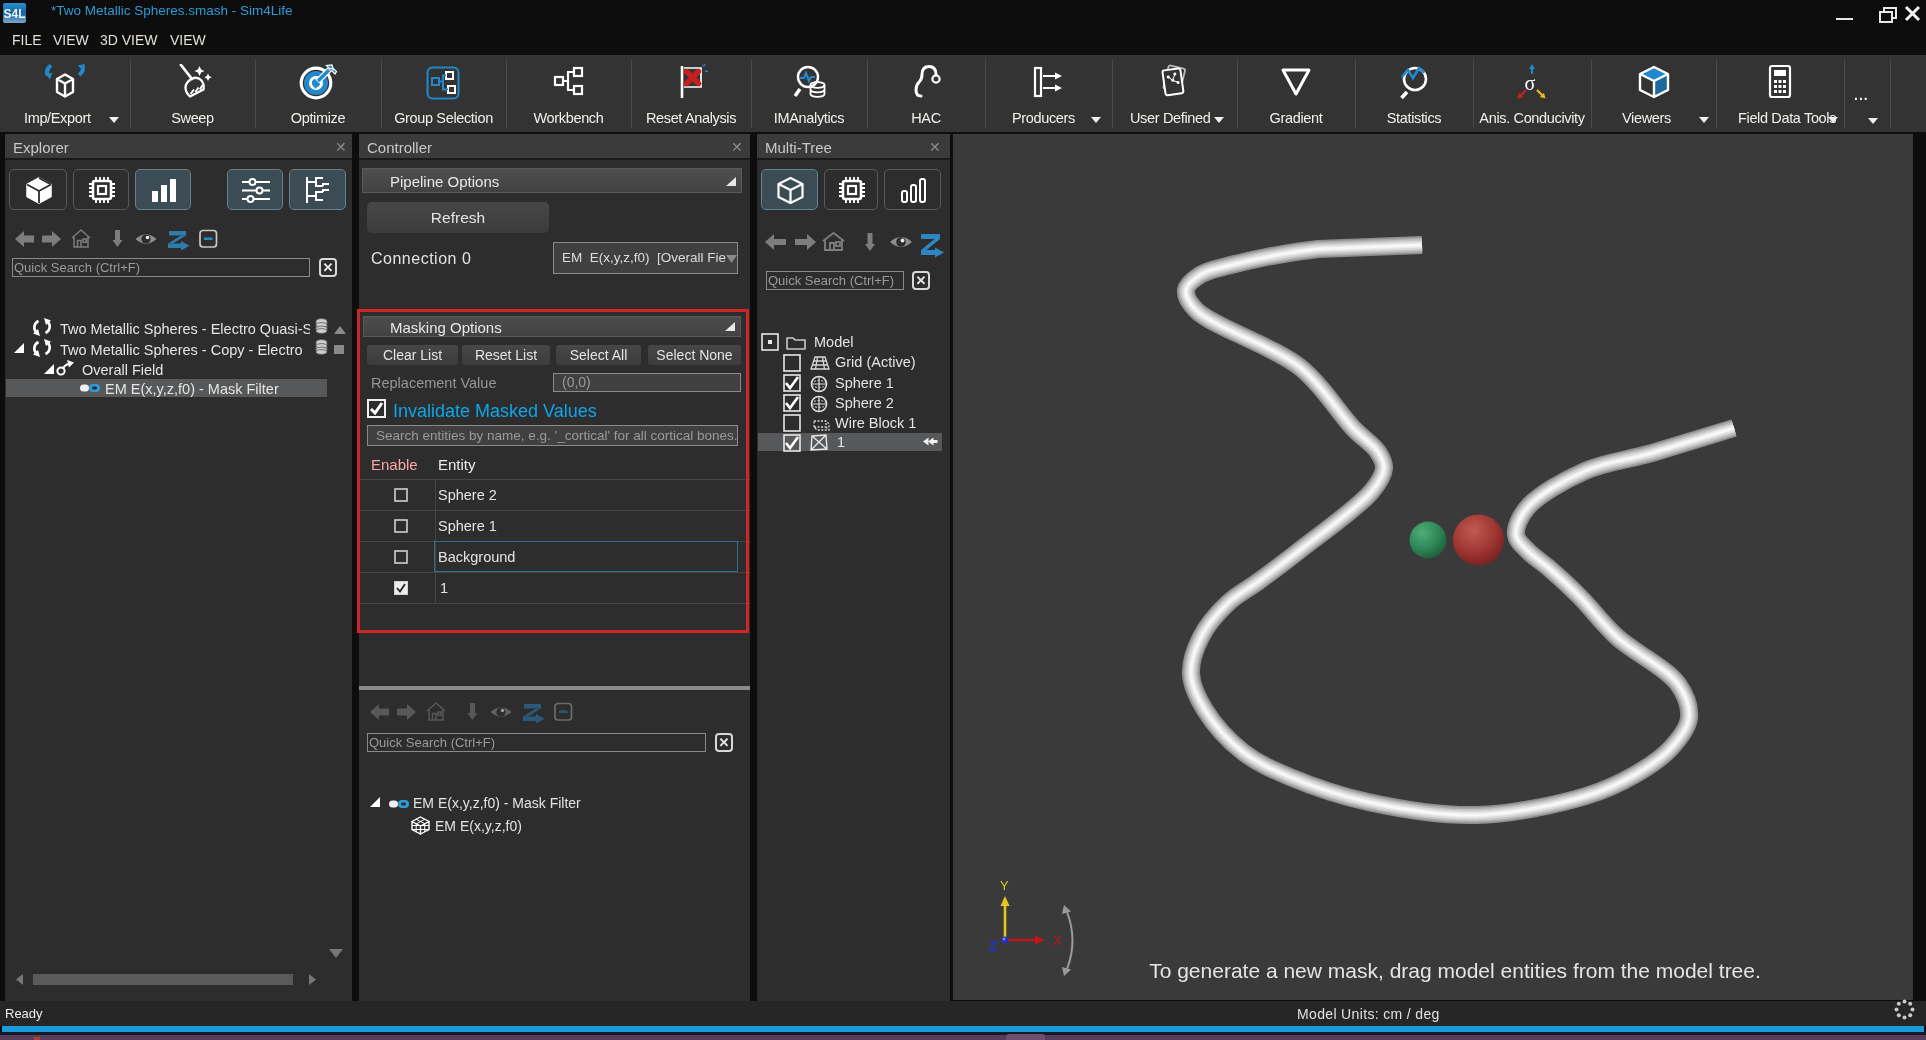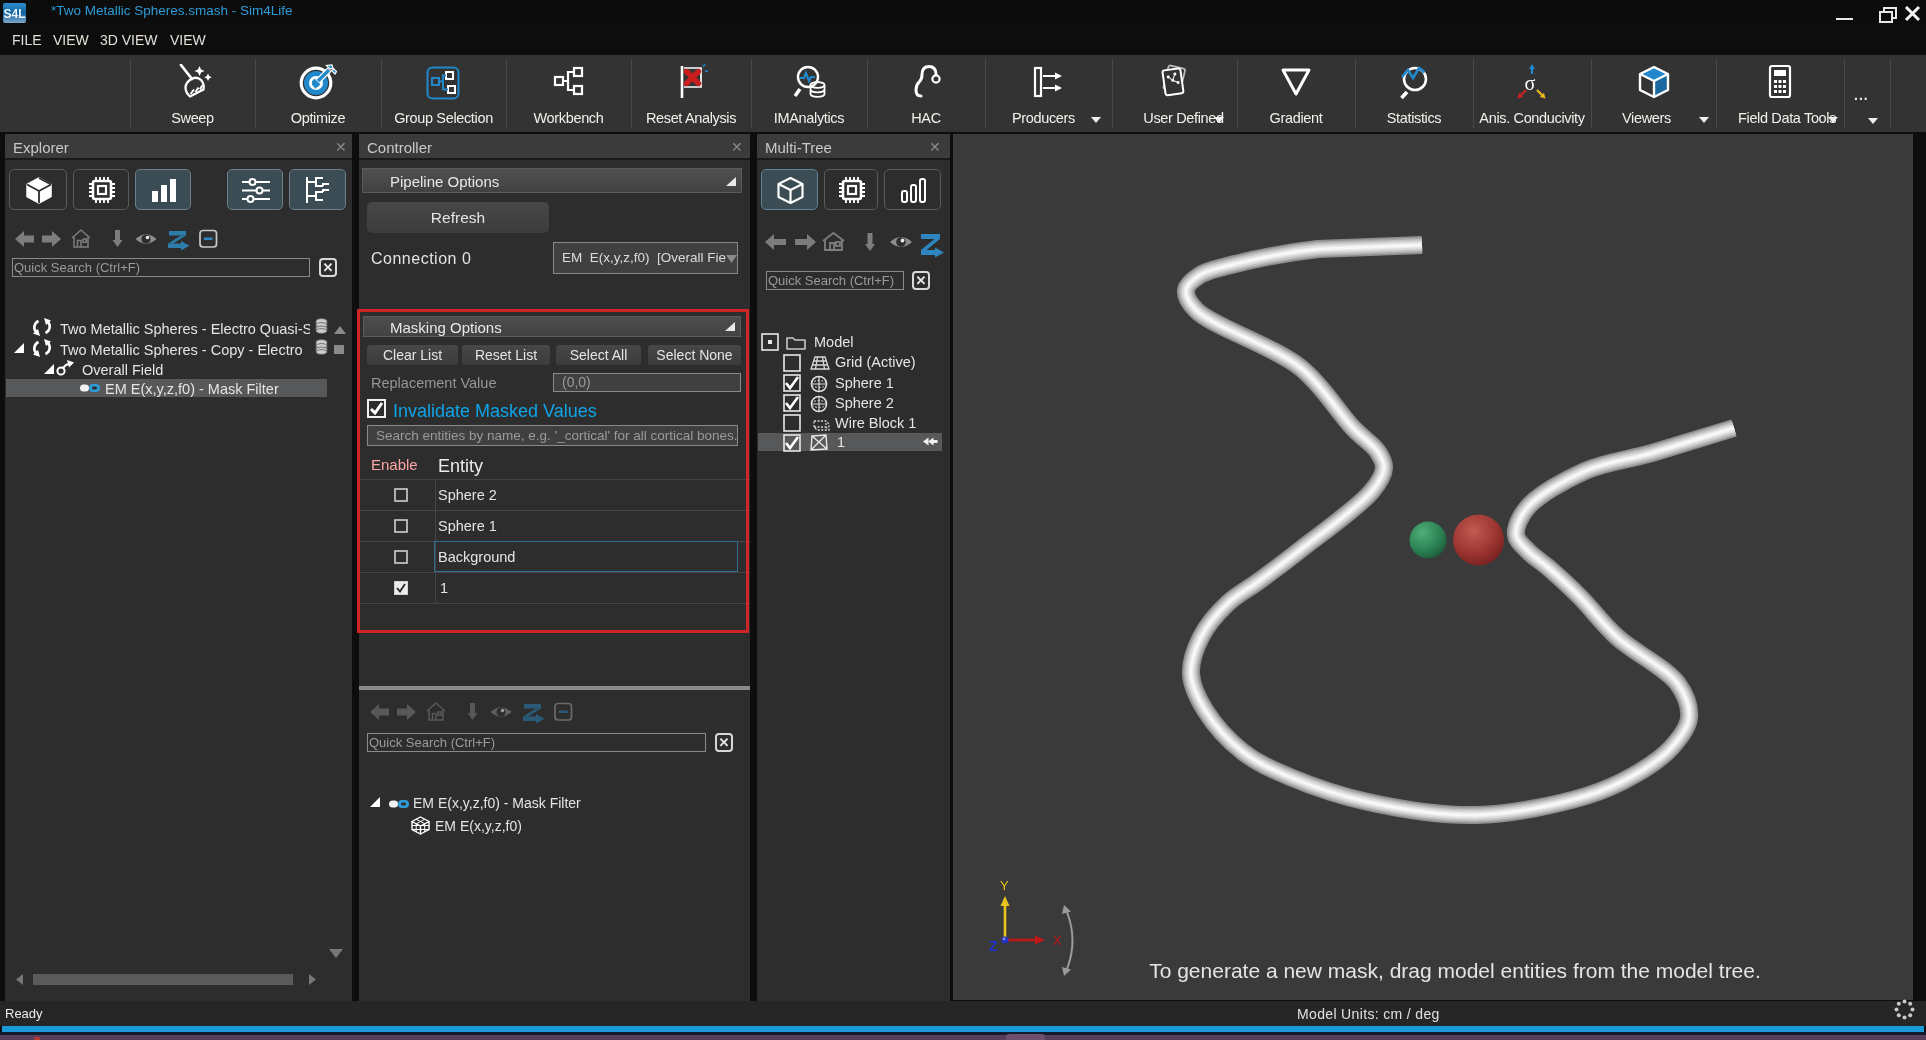--- a/index.html
+++ b/index.html
@@ -76,20 +76,33 @@
     <div class="tbsep" style="left:985px"></div>
   <div class="tbsep" style="left:1112px"></div>
     <div class="tbsep" style="left:1237px"></div>
   <div class="tbsep" style="left:1355px"></div>
     <div class="tbsep" style="left:1473px"></div>
   <div class="tbsep" style="left:1591px"></div>
     <div class="tbsep" style="left:1716px"></div>
   <div class="tbsep" style="left:1844px"></div>
     <div class="tbsep" style="left:1890px"></div>
 
+  <div class="tbcell" style="left:0;width:130px">
+    <svg class="tbicon" width="44" height="36" viewBox="0 0 44 36">
+      <path d="M14 15 L22 10.5 L30 15 L22 19.5 Z" fill="none" stroke="#fff" stroke-width="2.4" stroke-linejoin="round"></path>
+      <path d="M14 15 L14 28 L22 32.5 L30 28 L30 15" fill="none" stroke="#fff" stroke-width="2.4" stroke-linejoin="round"></path>
+      <path d="M22 19.5 L22 32.5" stroke="#fff" stroke-width="2.4"></path>
+      <path d="M8 1.5 q-5.5 4 -3.5 9.5" fill="none" stroke="#2288cc" stroke-width="4"></path>
+      <path d="M7.2 15.3 l-5 -5 7 -1.5 z" fill="#2288cc"></path>
+      <path d="M36 11 q5.5 -4 3.5 -9.5" fill="none" stroke="#2288cc" stroke-width="4"></path>
+      <path d="M41.8 0 l-7 1.5 5 5 z" fill="#2288cc"></path>
+    </svg>
+    <div class="tblabel" style="text-align:left;padding-left:24px">Imp/Export</div>
+    <div class="dd" style="left:109px;top:62px"></div>
+  </div>
 
   <div class="tbcell" style="left:130px;width:125px">
     <svg class="tbicon" width="40" height="36" viewBox="0 0 40 36">
       <path d="M8 1 L19 15" stroke="#fff" stroke-width="2.8" stroke-linecap="round"></path>
       <path d="M19 14.5 q5.5 -2 9 1.5 q3.5 3.5 2.5 9.5 l-13.5 7 q-4.5 -4 -4.5 -9 q0 -5 6.5 -9 z" fill="none" stroke="#fff" stroke-width="2.3" stroke-linejoin="round"></path>
       <path d="M17.5 30 l3.5 -4.5 M22.5 28 l3 -4.5 M27 25.5 l2.4 -4.2" stroke="#fff" stroke-width="2"></path>
       <path d="M26.5 2 l1.6 3.4 3.4 1.6 -3.4 1.6 -1.6 3.4 -1.6 -3.4 -3.4 -1.6 3.4 -1.6 z" fill="#fff"></path>
       <path d="M35 9.5 l1.2 2.5 2.5 1.2 -2.5 1.2 -1.2 2.5 -1.2 -2.5 -2.5 -1.2 2.5 -1.2 z" fill="#fff"></path>
     </svg>
     <div class="tblabel">Sweep</div>
@@ -177,21 +190,21 @@
       </g>
       <g transform="rotate(-8 20 18)">
         <rect x="9" y="5" width="18" height="25" rx="2" fill="#333" stroke="#fff" stroke-width="2"></rect>
         <circle cx="14" cy="12" r="1.5" fill="#fff"></circle>
           <circle cx="21" cy="10" r="1.5" fill="#fff"></circle>
         <circle cx="18" cy="16" r="1.5" fill="#fff"></circle>
           <circle cx="23" cy="19" r="1.5" fill="#fff"></circle>
         <path d="M14 12 L18 16 L23 19 M18 16 L21 10" stroke="#fff" stroke-width="1"></path>
       </g>
     </svg>
-    <div class="tblabel" style="text-align:center;padding-left:18px">User Defined</div>
+    <div class="tblabel" style="text-align:left;padding-left:18px">User Defined</div>
     <div class="dd" style="left:102px;top:62px"></div>
   </div>
 
   <div class="tbcell" style="left:1237px;width:118px">
     <svg class="tbicon" width="36" height="36" viewBox="0 0 36 36">
       <path d="M5 6 L31 6 L18 30 Z" fill="none" stroke="#fff" stroke-width="3" stroke-linejoin="round"></path>
     </svg>
     <div class="tblabel">Gradient</div>
   </div>
 
@@ -439,21 +452,21 @@
   <div class="cbtn" style="left:289px;top:211px;width:93px;height:20px;line-height:20px;">Select None</div>
   <div class="abs" style="left:12px;top:241px;color:#969696;font-size:14.5px;">Replacement Value</div>
   <div class="inp" style="left:194px;top:239px;width:188px;height:19px;line-height:17px;">(0,0)</div>
   <svg class="abs" style="left:8px;top:265px" width="19" height="19" viewBox="0 0 19 19">
     <rect x="1" y="1" width="17" height="17" fill="none" stroke="#f0f0f0" stroke-width="2"></rect>
     <path d="M4 10 L8 14 L15 4" fill="none" stroke="#fff" stroke-width="3"></path>
   </svg>
   <div class="abs" style="left:34px;top:267px;color:#0ea5e9;font-size:18px;">Invalidate Masked Values</div>
   <div class="inp" style="left:8px;top:291px;width:371px;height:21px;line-height:19px;font-size:13.5px;">Search entities by name, e.g. '_cortical' for all cortical bones.</div>
   <div class="abs" style="left:12px;top:322px;color:#fca5a5;font-size:15px;">Enable</div>
-  <div class="abs" style="left:79px;top:322px;color:#ececec;font-size:18px;">Entity</div>
+  <div class="abs" style="left:79px;top:322px;color:#ececec;font-size:15px;">Entity</div>
 
   <div class="abs" style="left:76px;top:345px;width:1px;height:124px;background:#454545"></div>
   <div class="abs" style="left:0px;top:345px;width:391px;height:1px;background:#454545"></div>
   <div class="abs" style="left:0px;top:376px;width:391px;height:1px;background:#454545"></div>
   <div class="abs" style="left:0px;top:407px;width:391px;height:1px;background:#454545"></div>
   <div class="abs" style="left:0px;top:438px;width:391px;height:1px;background:#454545"></div>
   <div class="abs" style="left:0px;top:469px;width:391px;height:1px;background:#454545"></div>
   <div class="abs" style="left:75px;top:407px;width:304px;height:31px;border:1px solid #2f6f96;"></div>
   <svg class="abs" style="left:35px;top:354px" width="14" height="14" viewBox="0 0 14 14">
       <rect x="1" y="1" width="12" height="12" fill="none" stroke="#d0d0d0" stroke-width="1.6"></rect>

